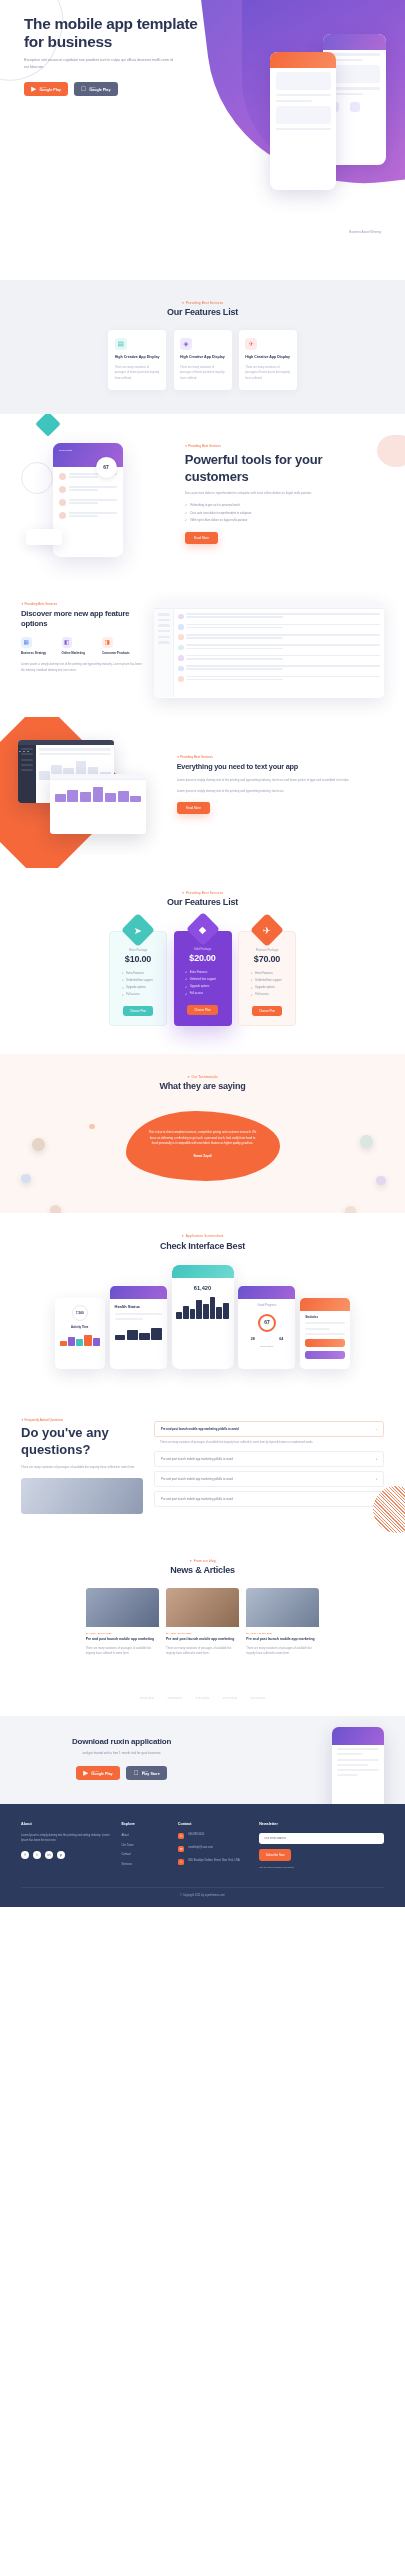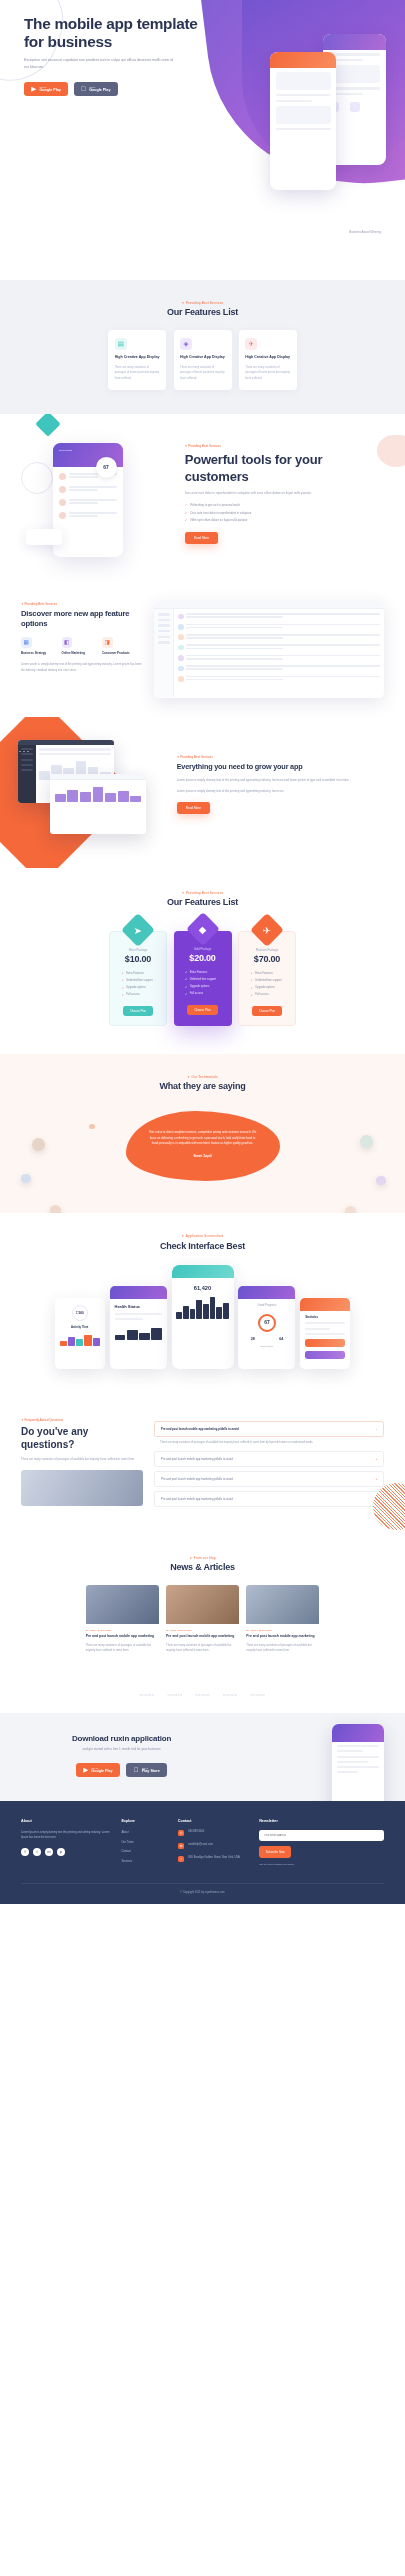--- a/index.html
+++ b/index.html
@@ -238,21 +238,21 @@
   .if-l.s{width:50%;}
   .if-bars{ display:flex;align-items:flex-end;gap:1.2px;height:21px;padding:4px 4.9px;}
   .if-bars b{flex:1;background:#2b3553;border-radius:0.8px;}
   .if-circ{ width:18px;height:18px;border-radius:50%;border:2.4px solid #f4683a;margin:6.5px auto 0;
             display:flex;align-items:center;justify-content:center;font-size:4.9px;font-weight:700;color:#2b3553;}
 
   
   .faq{ padding:21px 0 24px; background:#fff; position:relative; overflow:hidden;}
   .faq-wrap{ display:flex; gap:11.4px; padding:0 21px;}
   .faq-l{ width:122px;}
-  .q-h{ font-size:10px;font-weight:700;color:#2b3553;margin-top:3.2px;line-height:1.3;}
+  .q-h{ font-size:13px;font-weight:700;color:#2b3553;margin-top:3.2px;line-height:1.3;}
   .q-p{ font-size:2.8px;line-height:1.9;color:#9aa0b5;margin-top:5.7px;}
   .q-img{ margin-top:8px; height:36px; border-radius:3.2px;
           background:linear-gradient(120deg,#cfd6e4,#aab4c8 60%,#8f9ab2); }
   .faq-r{ flex:1; padding-top:3.2px;}
   .q-item{ background:#fff;border:0.8px solid #eceef4;border-radius:2.4px;padding:4.9px 5.7px;margin-bottom:4px;
            font-size:2.8px;color:#7b8199; display:flex; justify-content:space-between; gap:3.2px;}
   .q-item.open{ border-color:#f6d9cc; color:#2b3553; font-weight:700;}
   .q-item .pm{ color:#f4683a;}
   .hatch{ position:absolute; right:-14.6px; bottom:4.9px; width:47px;height:47px;border-radius:50%;
           background:repeating-linear-gradient(45deg,#f08a63 0 0.8px,transparent 0.8px 2.4px);}
@@ -578,21 +578,21 @@
               <b style="height:58%"></b>
               <b style="height:88%"></b>
               <b style="height:50%"></b>
               <b style="height:66%"></b>
               <b style="height:38%"></b>
           </div>
         </div>
       </div>
       <div class="every-right">
         <div class="t-lbl">✦ <span>Providing Best Services</span></div>
-        <h2 class="e-h">Everything you need to grow your app</h2>
+        <h2 class="e-h">Everything you need to text your app</h2>
         <p class="e-p">Lorem ipsum is simply dummy text of the printing and typesetting industry, lorem an and lorem printer of type and scrambled it to make.</p>
         <p class="e-p">Lorem ipsum is simply dummy text of the printing and typesetting industry, lorem an.</p>
         <span class="btn-or">Read More</span>
       </div>
     </div>
   </section>
 
   <section class="pricing">
     <div class="sec-lbl">
       <span class="s">✦</span><span>Providing Best Services</span>

